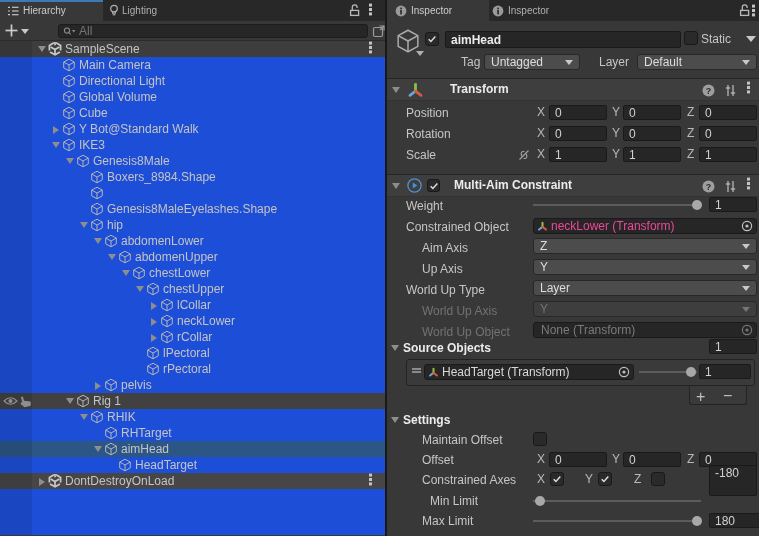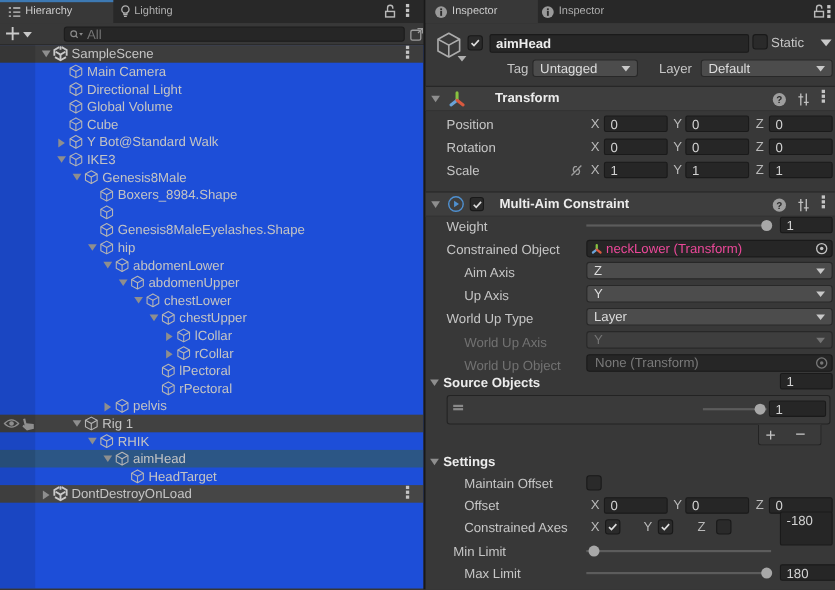--- a/index.html
+++ b/index.html
@@ -266,20 +266,27 @@
           <svg class="ic" style="left:160px" width="14" height="14" viewBox="0 0 14 14">
             <use href="#cub"></use>
           </svg>
           <span class="t" style="left:177px">lCollar</span>
         </div>
 <div class="r">
           <span class="ex ec" style="left:151px"></span>
           <svg class="ic" style="left:160px" width="14" height="14" viewBox="0 0 14 14">
             <use href="#cub"></use>
           </svg>
+          <span class="t" style="left:177px">neckLower</span>
+        </div>
+<div class="r">
+          <span class="ex ec" style="left:151px"></span>
+          <svg class="ic" style="left:160px" width="14" height="14" viewBox="0 0 14 14">
+            <use href="#cub"></use>
+          </svg>
           <span class="t" style="left:177px">rCollar</span>
         </div>
 <div class="r">
           <svg class="ic" style="left:146px" width="14" height="14" viewBox="0 0 14 14">
             <use href="#cub"></use>
           </svg>
           <span class="t" style="left:163px">lPectoral</span>
         </div>
 <div class="r">
           <svg class="ic" style="left:146px" width="14" height="14" viewBox="0 0 14 14">
@@ -307,20 +314,26 @@
             <use href="#cub"></use>
           </svg>
           <span class="t" style="left:93px">Rig 1</span>
         </div>
 <div class="r">
           <span class="ex eo" style="left:80px"></span>
           <svg class="ic" style="left:90px" width="14" height="14" viewBox="0 0 14 14">
             <use href="#cub"></use>
           </svg>
           <span class="t" style="left:107px">RHIK</span>
+        </div>
+<div class="r">
+          <svg class="ic" style="left:104px" width="14" height="14" viewBox="0 0 14 14">
+            <use href="#cub"></use>
+          </svg>
+          <span class="t" style="left:121px">RHTarget</span>
         </div>
 <div class="r sel">
           <span class="ex eo" style="left:94px"></span>
           <svg class="ic" style="left:104px" width="14" height="14" viewBox="0 0 14 14">
             <use href="#cub"></use>
           </svg>
           <span class="t" style="left:121px">aimHead</span>
         </div>
 <div class="r">
           <svg class="ic" style="left:118px" width="14" height="14" viewBox="0 0 14 14">
@@ -474,20 +487,30 @@
         <svg class="pick" width="14" height="14" viewBox="0 0 14 14">
           <circle cx="7" cy="7" r="4.6" fill="none" stroke="#777" stroke-width="1.2"></circle>
           <circle cx="7" cy="7" r="1.6" fill="#777"></circle>
         </svg>
       </div>
 <span class="ex eo" style="left:4px;top:345px"></span>
 <div class="hb" style="left:16px;top:340px">Source Objects</div>
 <div class="fl" style="left:322px;top:339px;width:48px;height:15px;line-height:15px">1</div>
 <div class="ab" style="left:19px;top:359px;width:349px;height:27px;background:#3a3a3a;border:1px solid #232323;border-radius:3px"></div>
 <div class="ab" style="left:25px;top:368px;width:9px;height:1.6px;background:#8a8a8a;box-shadow:0 3px 0 #8a8a8a"></div>
+<div class="of" style="left:37px;top:364px;width:210px;height:16px;color:#d8d8d8">
+        <svg width="11" height="11" viewBox="0 0 16 16" style="margin:0 3px 0 3px;flex:none">
+          <use href="#ax3s"></use>
+        </svg>
+        <span class="oft">HeadTarget (Transform)</span>
+        <svg class="pick" width="14" height="14" viewBox="0 0 14 14">
+          <circle cx="7" cy="7" r="4.6" fill="none" stroke="#c0c0c0" stroke-width="1.2"></circle>
+          <circle cx="7" cy="7" r="1.6" fill="#c0c0c0"></circle>
+        </svg>
+      </div>
 <div class="sl" style="left:252px;top:371px;width:58px"></div>
 <div class="kn" style="left:299px;top:367px"></div>
 <div class="fl" style="left:312px;top:364px;width:52px;height:15px;line-height:15px">1</div>
 <div class="ab" style="left:302px;top:386px;width:58px;height:19px;background:#3a3a3a;border:1px solid #232323;border-top:none;border-radius:0 0 3px 3px"></div>
 <div class="pm" style="left:309px;top:389px">+</div>
 <div class="pm" style="left:336px;top:388px">−</div>
 <span class="ex eo" style="left:4px;top:417px"></span>
 <div class="hb" style="left:16px;top:412px">Settings</div>
 <div class="lb" style="left:35px;top:432px">Maintain Offset</div>
 <div class="cb" style="left:146px;top:432px;width:14px;height:14px"></div>
@@ -506,21 +529,21 @@
         </svg>
       </div>
 <div class="xl" style="left:198px;top:472px">Y</div>
 <div class="cb" style="left:211px;top:472px;width:14px;height:14px">
         <svg width="10" height="10" viewBox="0 0 12 12">
           <path d="M2 6.2 L4.7 9 L10 3" fill="none" stroke="#dcdcdc" stroke-width="1.8"></path>
         </svg>
       </div>
 <div class="xl" style="left:247px;top:472px">Z</div>
 <div class="cb" style="left:264px;top:472px;width:14px;height:14px"></div>
-<div class="lb" style="left:25px;top:493px">Min Limit</div>
+<div class="lb" style="left:43px;top:493px">Min Limit</div>
 <div class="sl" style="left:146px;top:500px;width:168px"></div>
 <div class="kn" style="left:148px;top:496px"></div>
 <div class="fl" style="left:322px;top:465px;width:48px;height:31px;line-height:15px">-180</div>
 <div class="lb" style="left:35px;top:513px">Max Limit</div>
 <div class="sl" style="left:146px;top:520px;width:168px"></div>
 <div class="kn" style="left:305px;top:516px"></div>
 <div class="fl" style="left:322px;top:513px;width:68px;height:15px;line-height:15px">180</div>
 </div>
 </div>
 

